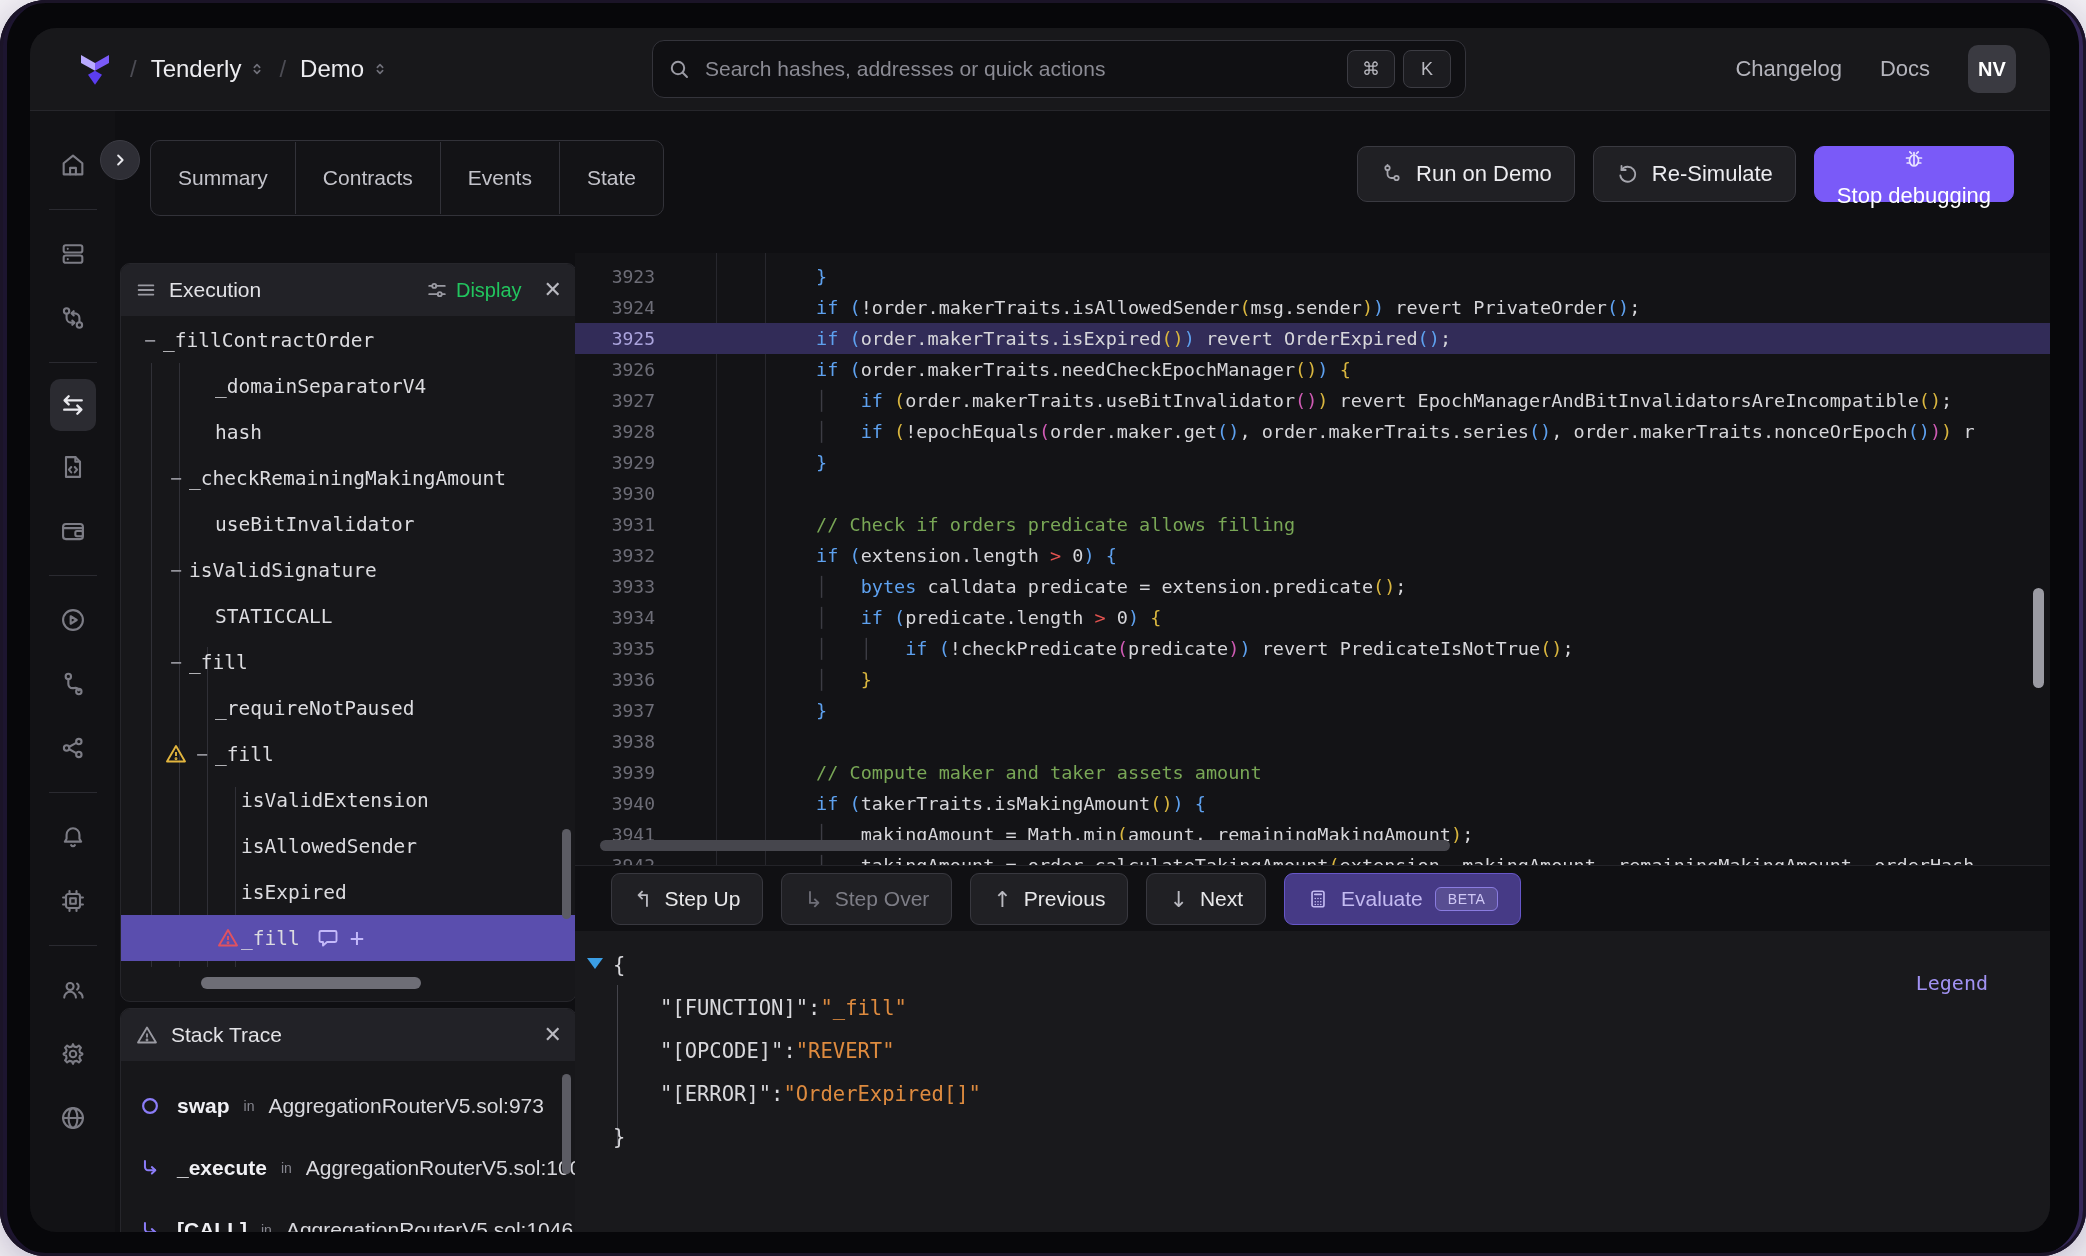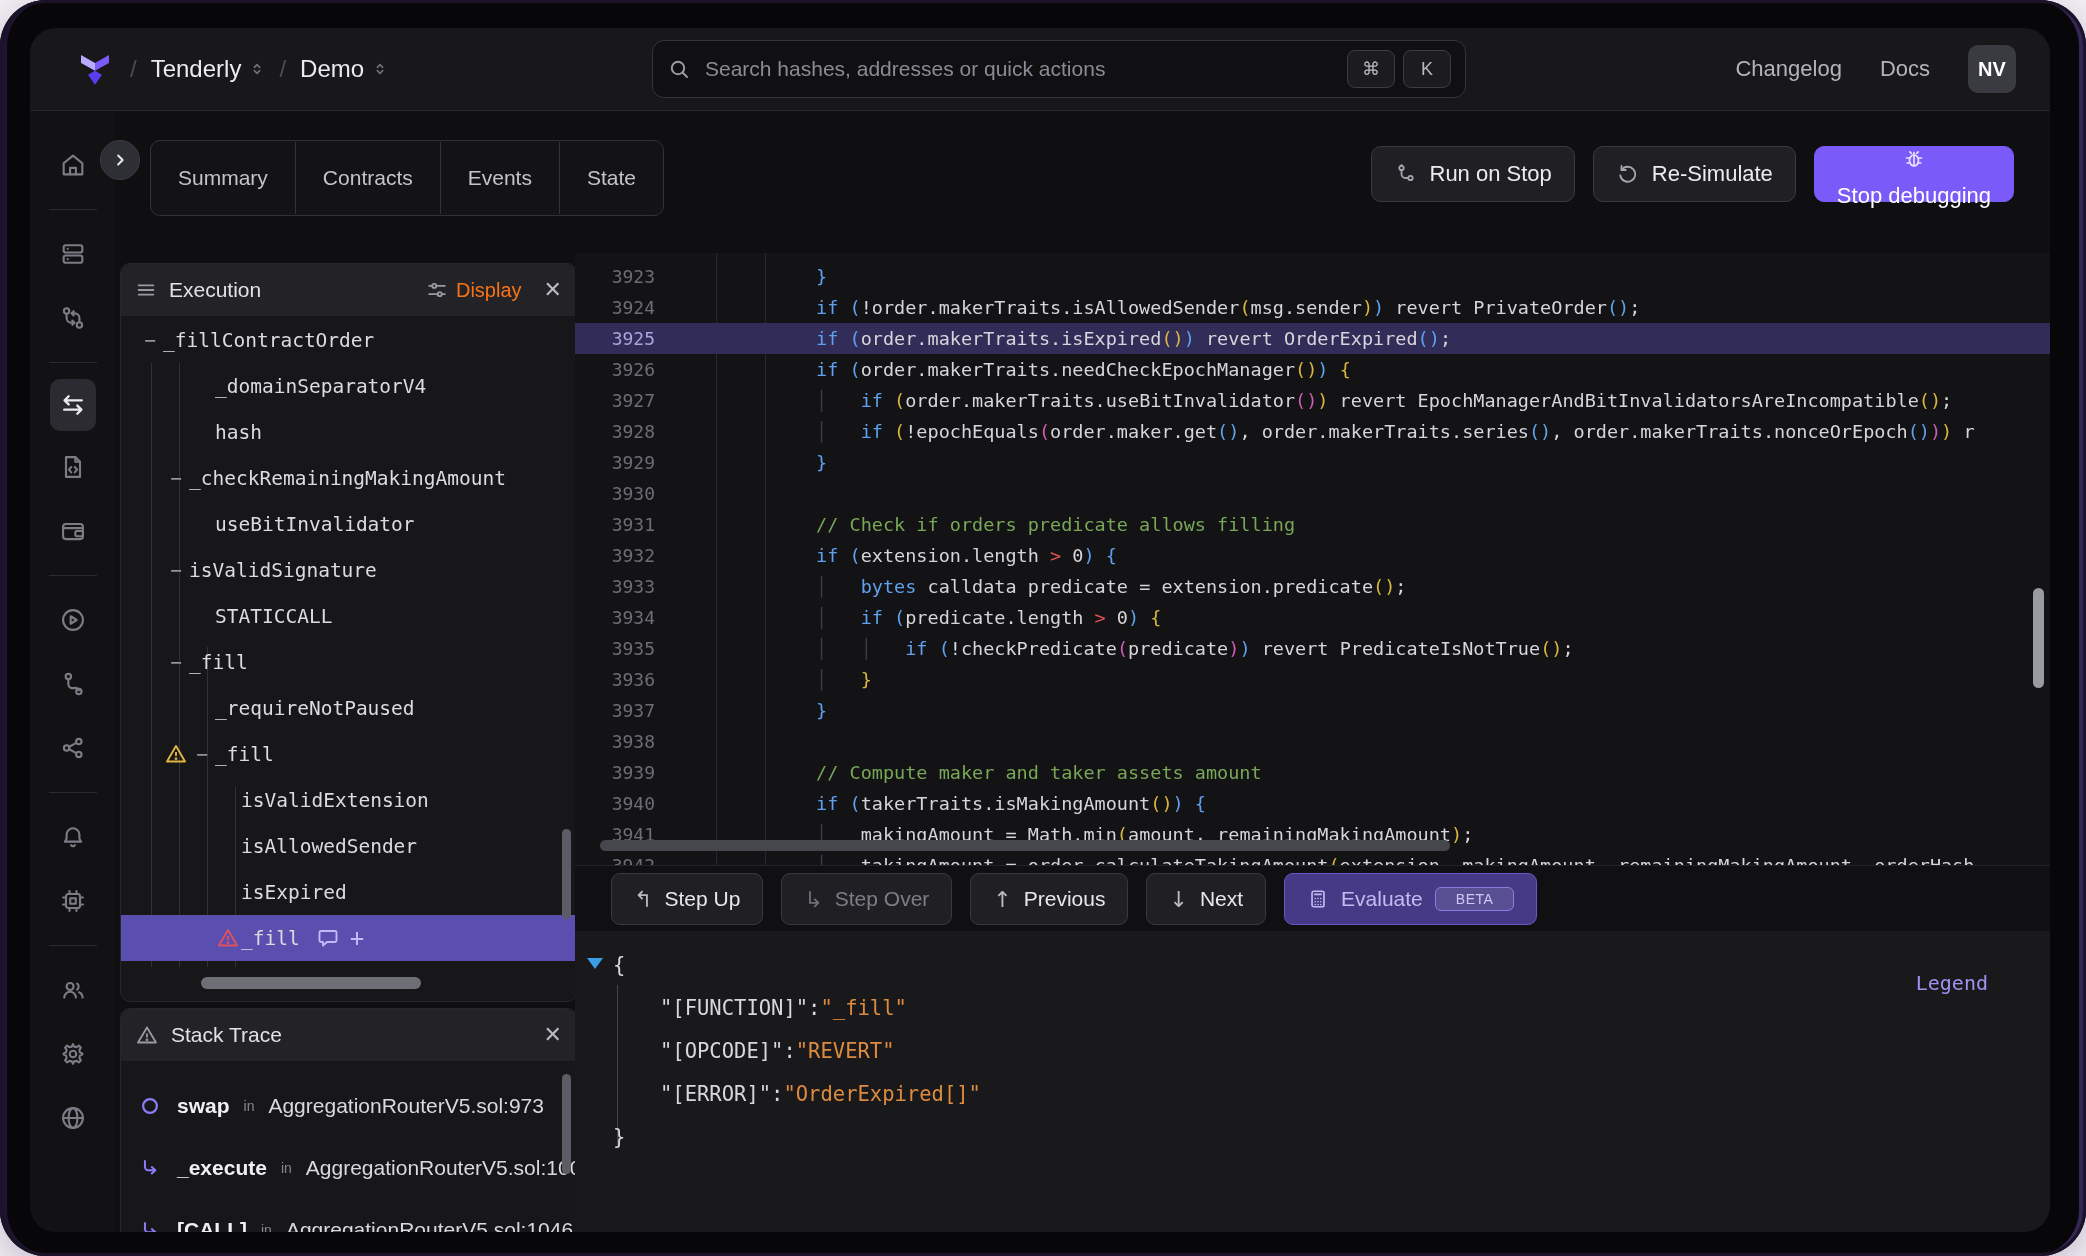--- a/index.html
+++ b/index.html
@@ -33,21 +33,21 @@
   .abtn{display:flex;align-items:center;gap:12px;height:56px;padding:0 22px;background:#202024;border:1px solid #3a3a41;border-radius:10px;color:#ececf0;font-size:22px;cursor:pointer;}
   .abtn .aic{color:#a5a5ad;display:flex;}
   .abtn.primary{background:#7a5af8;border-color:#7a5af8;color:#fff;flex-direction:column;}
   .abtn.primary .aic{color:#e8e2ff;}
   
   .panel{position:absolute;background:#17171a;border:1px solid #26262b;border-radius:10px;overflow:hidden;}
   .exec{left:90px;top:235px;width:455px;height:737px;}
   .phead{height:52px;background:#222227;display:flex;align-items:center;padding:0 14px;gap:12px;color:#e2e2e6;font-size:21px;}
   .phead .grow{flex:1;}
   .phead .hic{color:#9a9aa2;display:flex;cursor:pointer;}
-  .display-btn{display:flex;align-items:center;gap:8px;color:#f97316;font-size:20px;cursor:pointer;}
+  .display-btn{display:flex;align-items:center;gap:8px;color:#22c55e;font-size:20px;cursor:pointer;}
   .xicon{color:#b9b9c0;font-size:22px;cursor:pointer;margin-left:10px;}
   .tree{position:absolute;left:0;top:53px;right:0;bottom:0;font-family:"DejaVu Sans Mono",monospace;font-size:19.5px;color:#dcdce0;}
   .tree .guide{position:absolute;width:1px;background:#303037;}
   .trow{position:relative;height:46px;display:flex;align-items:center;box-sizing:border-box;cursor:pointer;}
   .trow .slot{width:26px;display:inline-flex;justify-content:center;color:#9a9aa2;flex:none;}
   .trow.selected{background:#5a4eae;}
   .trow .lbl{white-space:nowrap;}
   .trow .cmt{display:flex;align-items:center;gap:10px;margin-left:16px;color:#c4b9fa;}
   .hthumb,.vthumb{position:absolute;background:#5c5c64;border-radius:6px;}
   
@@ -69,21 +69,21 @@
   .tk-m{color:#cf5bb4;} .tk-b{color:#5ea1ef;} .tk-r{color:#e0524f;} .tk-g{color:#3c3c44;}
   .code-hscroll{position:absolute;left:25px;top:587px;width:850px;height:11px;background:#46464d;border-radius:6px;z-index:4;}
   .code-vscroll{position:absolute;right:6px;top:335px;width:11px;height:100px;background:#9a9aa2;border-radius:6px;z-index:4;}
   
   .toolbar{position:absolute;left:545px;right:0;top:837px;height:66px;background:#101013;border-top:1px solid #232328;display:flex;align-items:center;gap:18px;padding-left:36px;}
   .tbtn{display:flex;align-items:center;gap:12px;height:52px;padding:0 22px;background:#202024;border:1px solid #38383f;border-radius:9px;color:#e8e8ea;font-size:21px;cursor:pointer;}
   .tbtn .tic{font-size:22px;color:#b9b9c0;font-family:"DejaVu Sans",sans-serif;}
   .tbtn.dim{color:#7d7d86;} .tbtn.dim .tic{color:#6e6e77;}
   .tbtn.eval{background:#463a86;border-color:#6757c9;color:#c3baf1;}
   .tbtn.eval .tic{color:#c3baf1;}
-  .beta{border:1px solid #8a7ce0;background:rgba(255,255,255,.10);color:#cfc8f5;font-size:14px;border-radius:6px;padding:3px 20px;letter-spacing:.5px;}
+  .beta{border:1px solid #8a7ce0;background:rgba(255,255,255,.10);color:#cfc8f5;font-size:14px;border-radius:6px;padding:3px 12px;letter-spacing:.5px;}
   
   .evalp{position:absolute;left:545px;right:0;top:903px;bottom:0;background:#19191c;font-family:"DejaVu Sans Mono",monospace;font-size:20.5px;color:#d8d8dc;}
   .jrow{height:43px;display:flex;align-items:center;}
   .jbrace{padding-left:38px;position:relative;}
   .jtri{position:absolute;left:12px;top:15px;width:0;height:0;border-left:8px solid transparent;border-right:8px solid transparent;border-top:11px solid #3b9ee5;}
   .jguide{position:absolute;left:42px;top:54px;height:160px;width:1px;background:#44444b;}
   .jkv{padding-left:85px;}
   .jval{color:#de8b3f;}
   .legend{position:absolute;right:62px;top:40px;color:#a192f2;font-size:20px;cursor:pointer;}
   svg{display:block;}
@@ -261,21 +261,21 @@
       <div class="actions" id="actions">
           <button class="abtn">
             <span class="aic">
               <svg width="24" height="24" viewBox="0 0 24 24" fill="none" stroke="currentColor" stroke-width="1.8" stroke-linecap="round" stroke-linejoin="round">
                 <circle cx="7.5" cy="6" r="2.2"></circle>
                 <path d="M7.5 8.2 V12 a4 4 0 0 0 4 4 H14"></path>
                 <circle cx="16.5" cy="16" r="2.2"></circle>
                 <path d="M7.5 3.8 V2.8"></path>
               </svg>
             </span>
-            <span>Run on Stop</span>
+            <span>Run on Demo</span>
           </button>
           <button class="abtn">
             <span class="aic">
               <svg width="24" height="24" viewBox="0 0 24 24" fill="none" stroke="currentColor" stroke-width="1.8" stroke-linecap="round" stroke-linejoin="round">
                 <path d="M5.5 8 a7.5 7.5 0 1 1 -1.2 5.5"></path>
                 <path d="M5.5 3.8 V8 H9.7"></path>
               </svg>
             </span>
             <span>Re-Simulate</span>
           </button>

